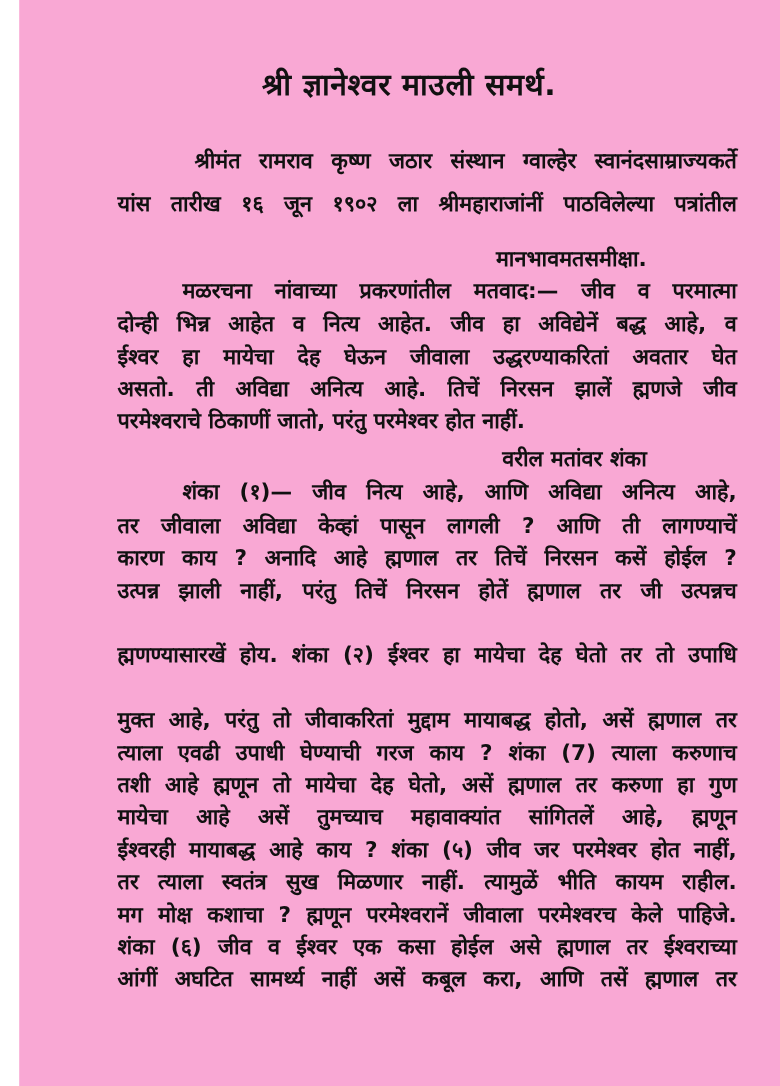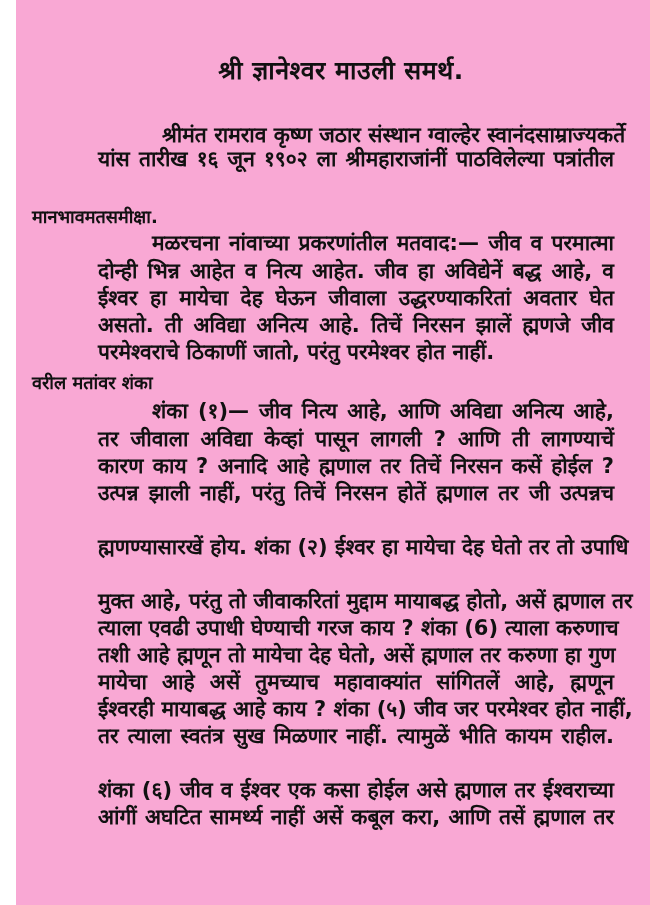--- a/index.html
+++ b/index.html
@@ -7,58 +7,59 @@
     width: 650px; height: 905px; position: relative; overflow: hidden;
     font-family: "DejaVu Sans", sans-serif; color: #111111;
   }
   .page { position: absolute; left: 0; top: 0; width: 650px; height: 905px; background: #f9a8d4; margin-left: 16px; }
   .title {
     position: absolute; top: 52px; left: 0; width: 650px; text-align: center;
     font-size: 25px; font-weight: bold; letter-spacing: 0.5px;
   }
   .line {
     position: absolute; left: 82px; width: 516px;
-    font-size: 21px; font-weight: bold; white-space: nowrap;
+    font-size: 18px; font-weight: bold; white-space: nowrap;
     text-align: justify; text-align-last: justify; line-height: 22px;
   }
   .line.indent { left: 146px; width: 452px; }
   .line.indent2 { left: 136px; width: 462px; }
   .line.short { text-align-last: left; }
   .heading {
-    position: absolute; left: 16px; width: 522px; text-align: left;
+    position: absolute; left: 1px; width: 522px; text-align: right;
     font-size: 18px; font-weight: bold; line-height: 22px;
   }
 </style>
 </head>
 <body>
 
 <div class="page">
 
   <div class="title">श्री ज्ञानेश्वर माउली समर्थ.</div>
 
   <div class="line indent" style="top:124px">श्रीमंत रामराव कृष्ण जठार संस्थान ग्वाल्हेर स्वानंदसाम्राज्यकर्ते</div>
-  <div class="line" style="top:148px">यांस तारीख १६ जून १९०२ ला श्रीमहाराजांनीं पाठविलेल्या पत्रांतील</div>
+  <div class="line" style="top:160px">यांस तारीख १६ जून १९०२ ला श्रीमहाराजांनीं पाठविलेल्या पत्रांतील</div>
 
   <div class="heading" style="top:206px">मानभावमतसमीक्षा.</div>
 
   <div class="line indent2" style="top:232px">मळरचना नांवाच्या प्रकरणांतील मतवाद:— जीव व परमात्मा</div>
   <div class="line" style="top:260px">दोन्ही भिन्न आहेत व नित्य आहेत. जीव हा अविद्येनें बद्ध आहे, व</div>
   <div class="line" style="top:287px">ईश्वर हा मायेचा देह घेऊन जीवाला उद्धरण्याकरितां अवतार घेत</div>
   <div class="line short" style="top:341px">परमेश्वराचे ठिकाणीं जातो, परंतु परमेश्वर होत नाहीं.</div>
   <div class="line" style="top:314px">असतो. ती अविद्या अनित्य आहे. तिचें निरसन झालें ह्मणजे जीव</div>
 
   <div class="heading" style="top:372px">वरील मतांवर शंका</div>
 
   <div class="line indent2" style="top:400px">शंका (१)— जीव नित्य आहे, आणि अविद्या अनित्य आहे,</div>
   <div class="line" style="top:428px">तर जीवाला अविद्या केव्हां पासून लागली ? आणि ती लागण्याचें</div>
   <div class="line" style="top:455px">कारण काय ? अनादि आहे ह्मणाल तर तिचें निरसन कसें होईल ?</div>
   <div class="line" style="top:482px">उत्पन्न झाली नाहीं, परंतु तिचें निरसन होतें ह्मणाल तर जी उत्पन्नच</div>
   <div class="line" style="top:536px">ह्मणण्यासारखें होय. शंका (२) ईश्वर हा मायेचा देह घेतो तर तो उपाधि</div>
   <div class="line" style="top:590px">मुक्त आहे, परंतु तो जीवाकरितां मुद्दाम मायाबद्ध होतो, असें ह्मणाल तर</div>
-  <div class="line" style="top:617px">त्याला एवढी उपाधी घेण्याची गरज काय ? शंका (6) त्याला करुणाच</div>
+  <div class="line" style="top:617px">त्याला एवढी उपाधी घेण्याची गरज काय ? शंका (7) त्याला करुणाच</div>
   <div class="line" style="top:644px">तशी आहे ह्मणून तो मायेचा देह घेतो, असें ह्मणाल तर करुणा हा गुण</div>
   <div class="line" style="top:671px">मायेचा आहे असें तुमच्याच महावाक्यांत सांगितलें आहे, ह्मणून</div>
   <div class="line" style="top:698px">ईश्वरही मायाबद्ध आहे काय ? शंका (५) जीव जर परमेश्वर होत नाहीं,</div>
   <div class="line" style="top:725px">तर त्याला स्वतंत्र सुख मिळणार नाहीं. त्यामुळें भीति कायम राहील.</div>
+  <div class="line" style="top:752px">मग मोक्ष कशाचा ? ह्मणून परमेश्वरानें जीवाला परमेश्वरच केले पाहिजे.</div>
   <div class="line" style="top:779px">शंका (६) जीव व ईश्वर एक कसा होईल असे ह्मणाल तर ईश्वराच्या</div>
   <div class="line" style="top:806px">आंगीं अघटित सामर्थ्य नाहीं असें कबूल करा, आणि तसें ह्मणाल तर</div>
 
 </div>
 
 </body></html>

